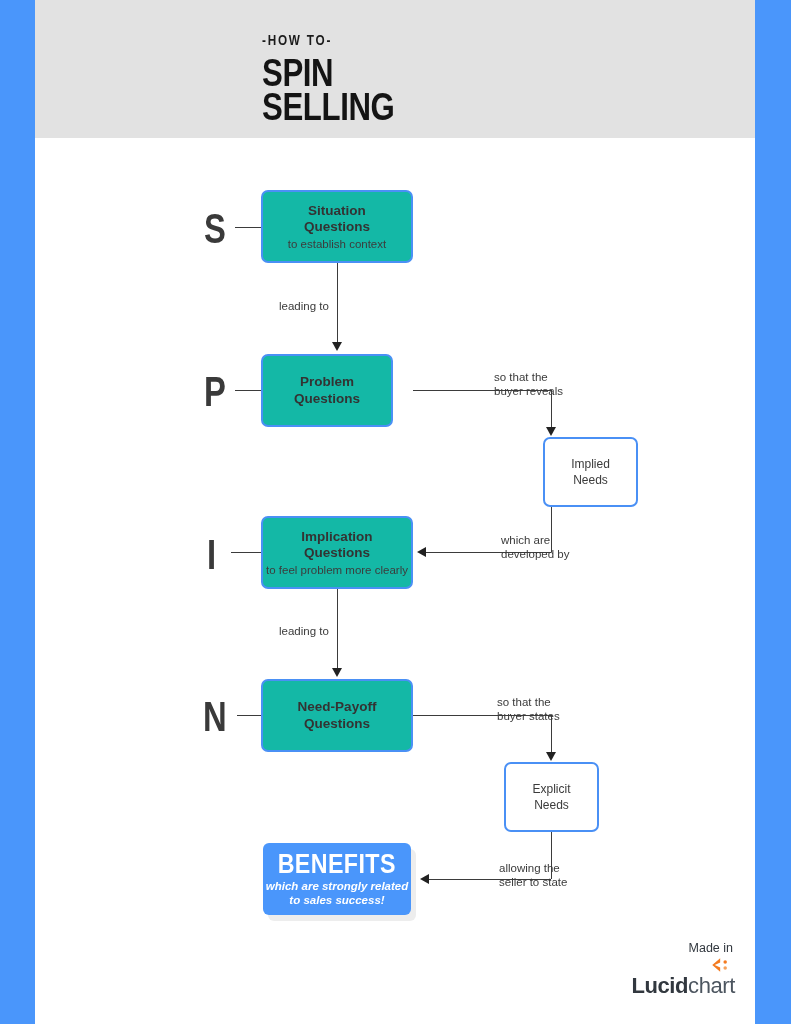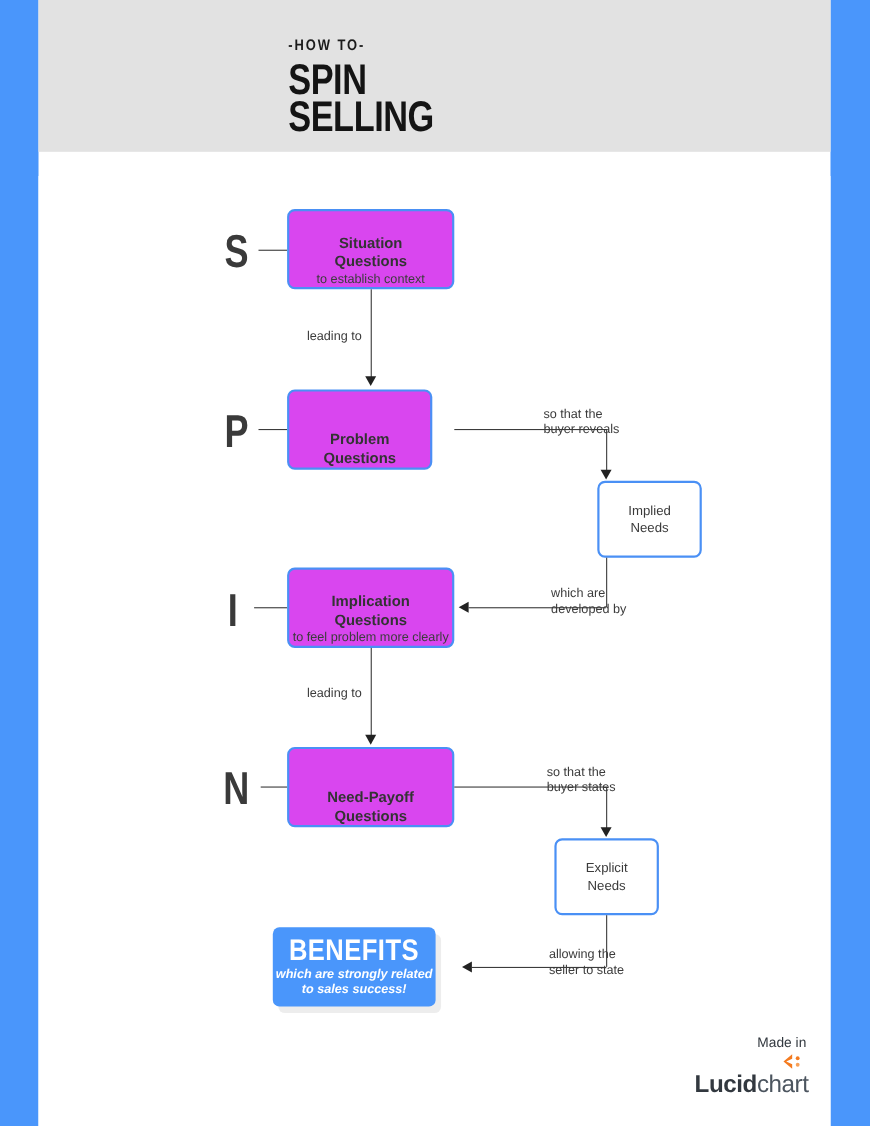--- a/index.html
+++ b/index.html
@@ -50,24 +50,24 @@
     font-weight:bold;font-size:42px;color:#3a3a3a;
     line-height:1;transform:scaleX(.78);transform-origin:left center;
     white-space:nowrap;
   }
 
   
   .qbox{
     position:absolute;
     border:2.5px solid #4a90f5;
     border-radius:7px;
-    background:#d946ef;
+    background:#14b8a6;
     box-sizing:border-box;
     display:flex;flex-direction:column;
-    align-items:center;justify-content:flex-end;
+    align-items:center;justify-content:center;
     text-align:center;
   }
   .qbox .ttl{
     font-size:13.5px;font-weight:bold;color:#333333;
     line-height:16.5px;
   }
   .qbox .ttl span{display:block;}
   .qbox .sub{
     font-size:11.5px;color:#3c3c3c;
     line-height:14px;margin-top:1px;
@@ -249,21 +249,21 @@
     </div>
 
     <div class="vline" style="left:516px;top:672px;height:47px;"></div>
     <div class="hline" style="left:394px;top:719px;width:122px;"></div>
     <div class="arrow-l" style="left:385px;top:713.5px;"></div>
     <div class="edge-label" style="left:464px;top:702px;">
       <span>allowing the</span>
       <span>seller to state</span>
     </div>
 
-    <div class="benefits" style="left:213px;top:683px;width:148px;height:72px;">
+    <div class="benefits" style="left:228px;top:683px;width:148px;height:72px;">
       <div class="btitle">BENEFITS</div>
       <div class="bsub">
         <span>which are strongly related</span>
         <span>to sales success!</span>
       </div>
     </div>
 
   </div>
 
   <div class="footer">

